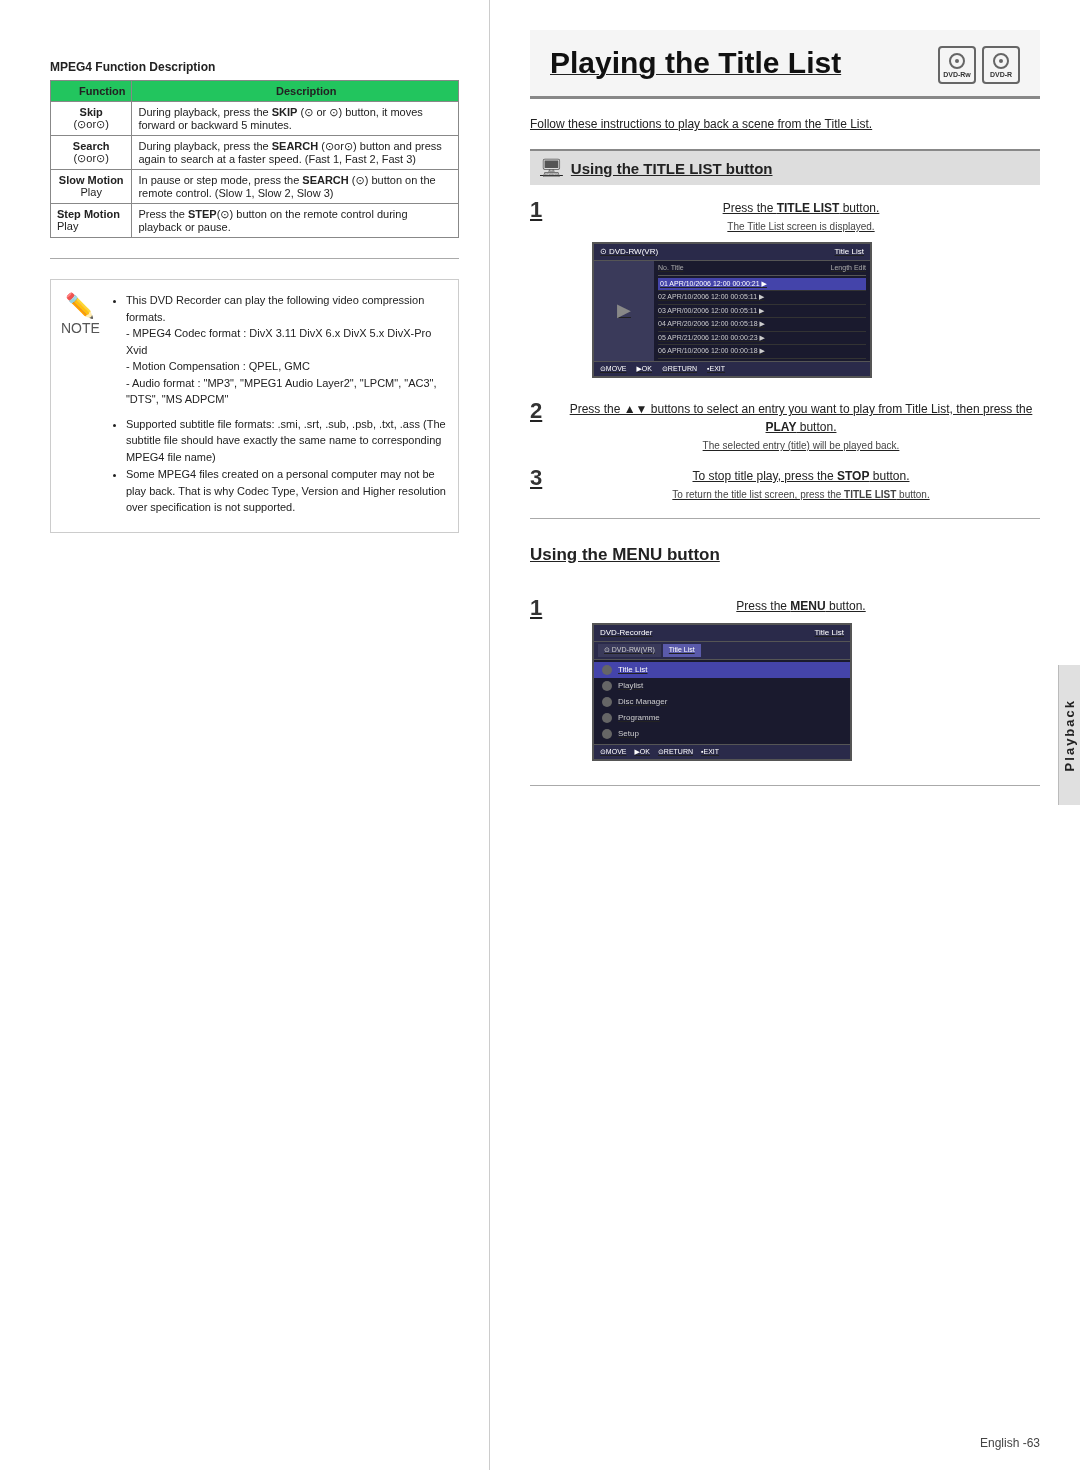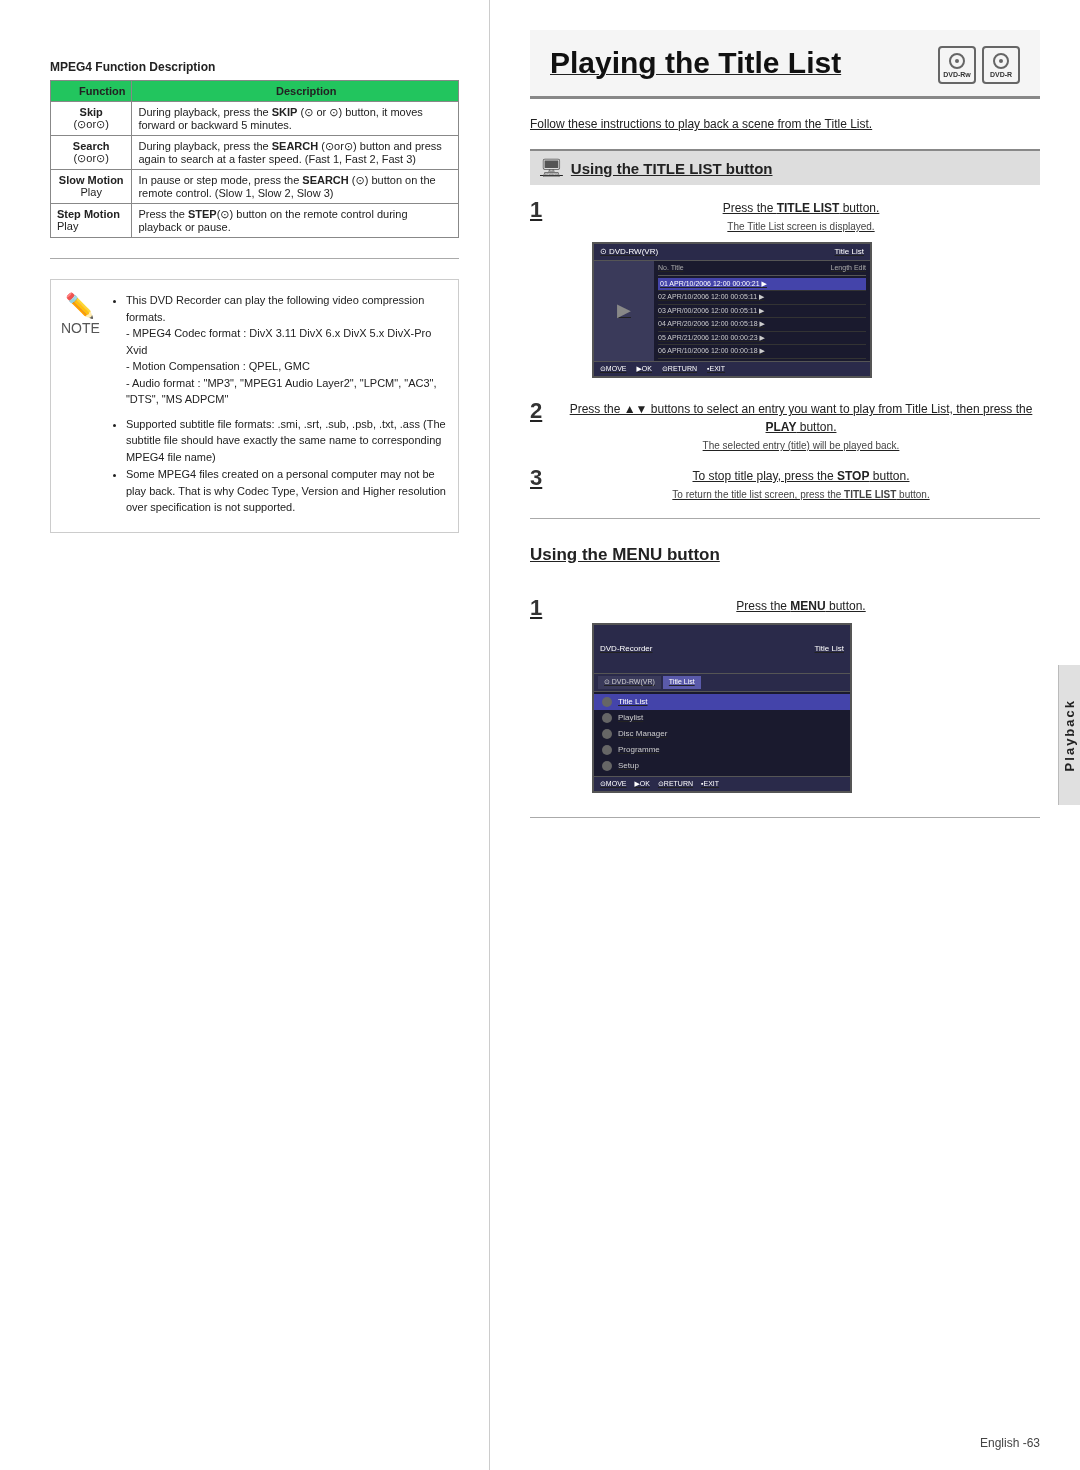--- a/index.html
+++ b/index.html
@@ -302,21 +302,21 @@
       color: #fff;
       font-size: 8px;
       margin: 8px 0 8px 30px;
       width: 260px;
       overflow: hidden;
     }
     .menu-header-bar {
       display: flex;
       justify-content: space-between;
       background: #2a2a4a;
-      padding: 18px 6px;
+      padding: 2px 6px;
       font-size: 8px;
       border-bottom: 1px solid #555;
     }
     .menu-tabs {
       display: flex;
       gap: 2px;
       background: #2a2a4a;
       padding: 2px 4px;
       border-bottom: 1px solid #555;
     }

